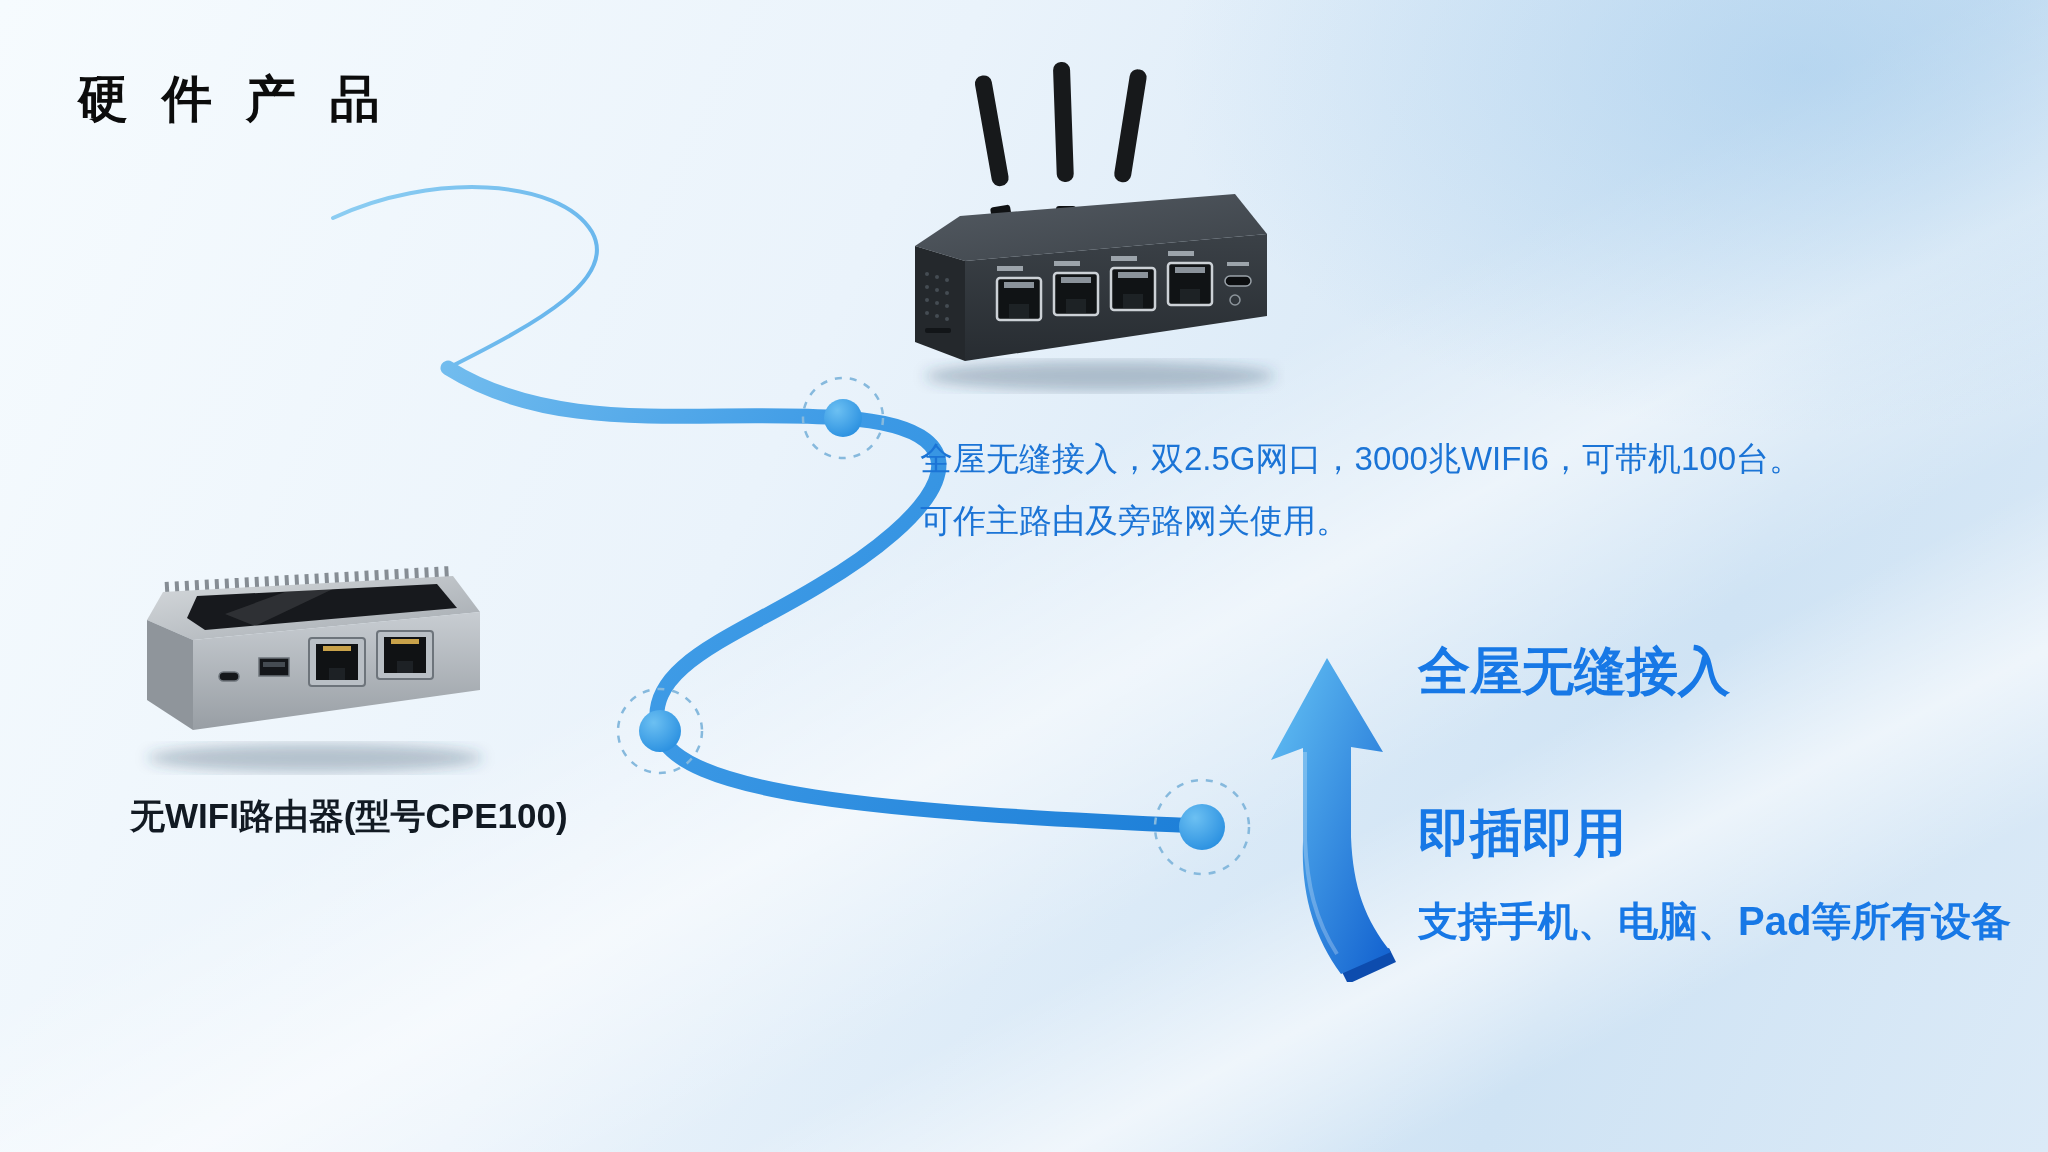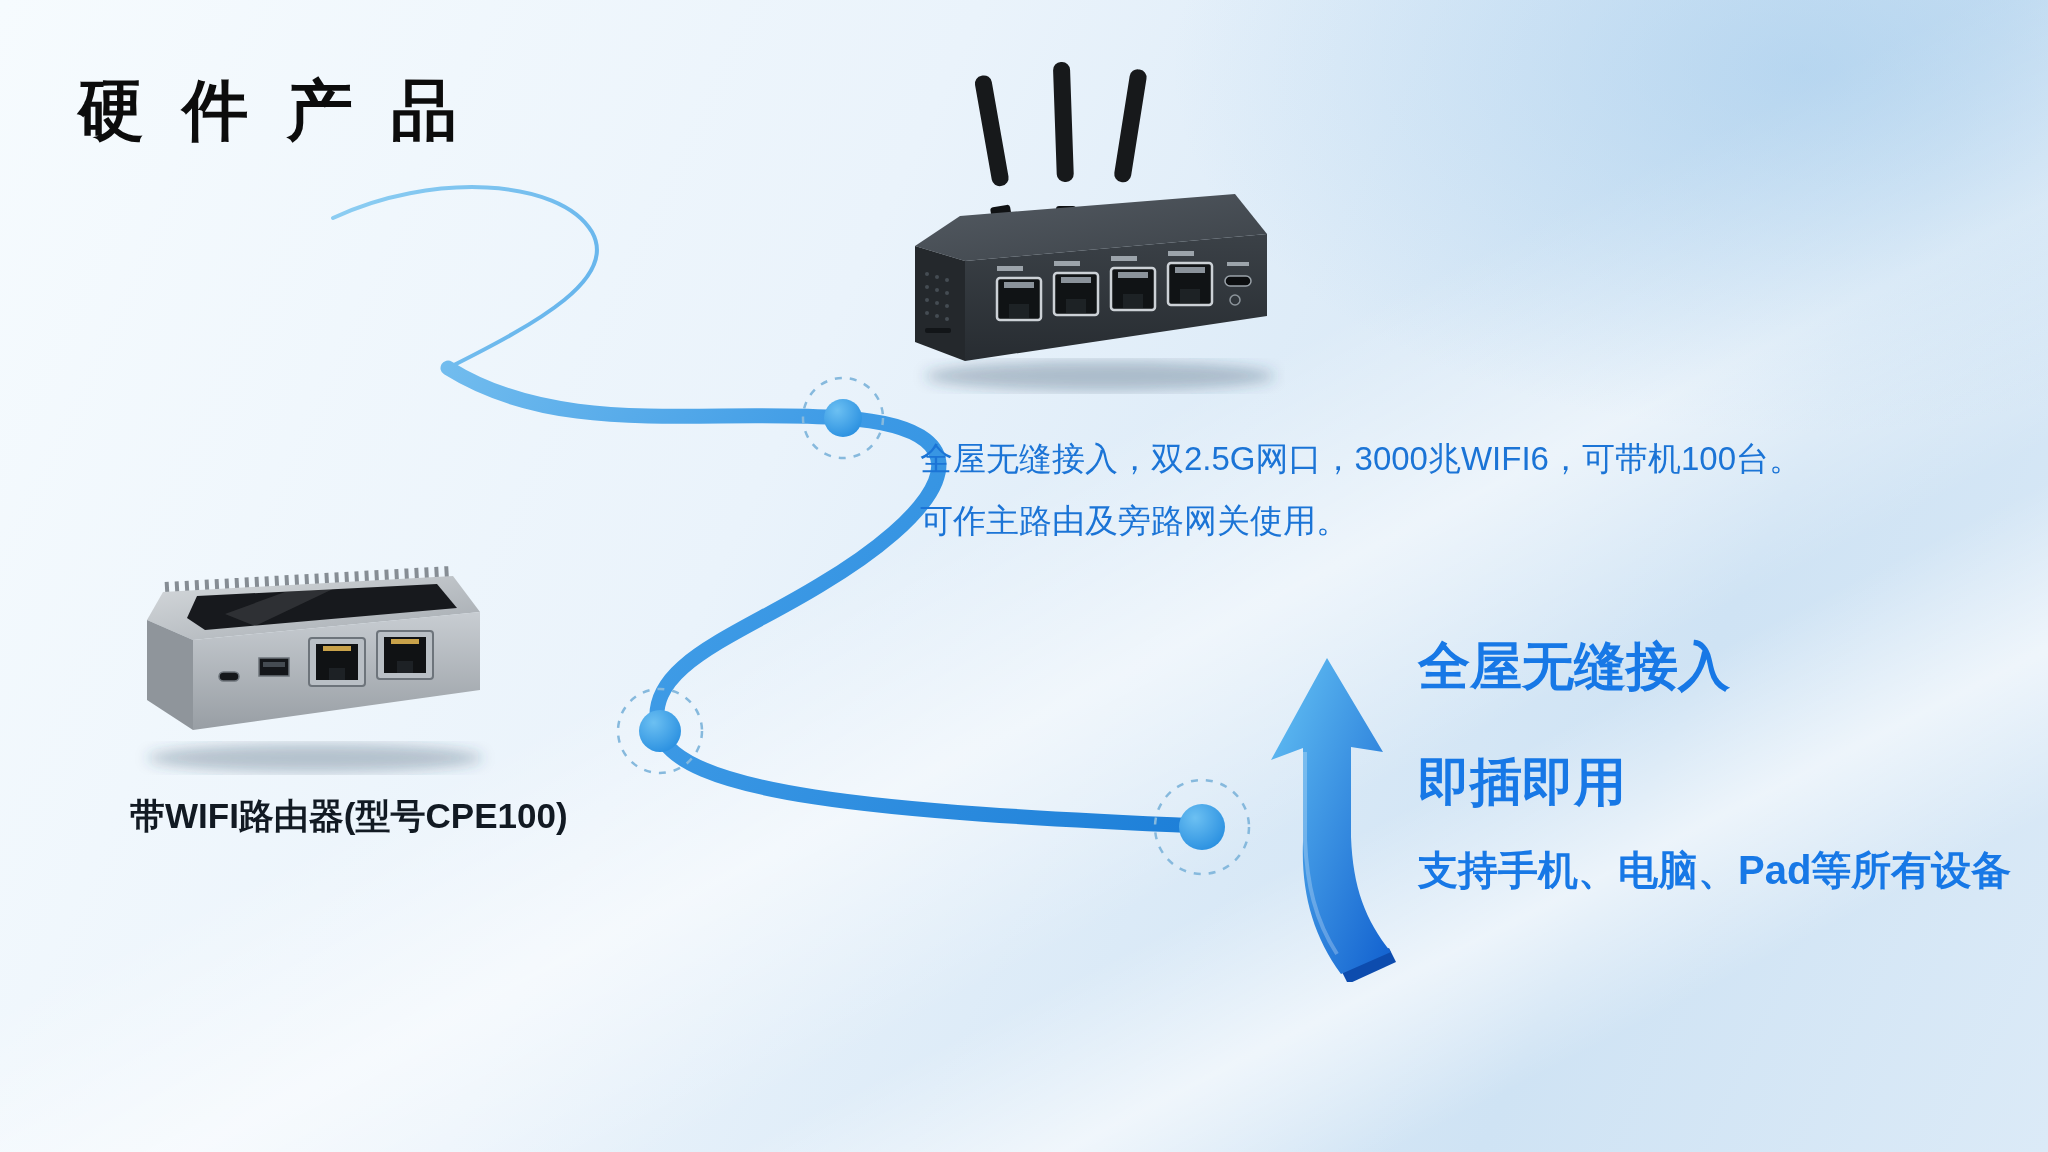--- a/index.html
+++ b/index.html
@@ -16,34 +16,34 @@
   .streak-2{
     left:-300px; top:880px; width:3200px; height:300px; transform:rotate(-27deg);
     background:linear-gradient(180deg, rgba(255,255,255,0) 0%, rgba(255,255,255,.6) 50%, rgba(255,255,255,0) 100%);
   }
   .tint-topright{
     position:absolute; inset:0; pointer-events:none;
     background:radial-gradient(900px 520px at 88% 6%, rgba(148,195,233,.45), rgba(148,195,233,0) 70%);
   }
   .page-title{
     position:absolute; left:78px; top:66px;
-    font-size:66px; font-weight:900; letter-spacing:10px; color:#0c0c0c;
+    font-size:50px; font-weight:900; letter-spacing:10px; color:#0c0c0c;
   }
   .layer{ position:absolute; left:0; top:0; }
   .device{ position:absolute; }
   .dev-cpe200{ left:905px; top:56px; width:380px; height:345px; }
   .dev-cpe100{ left:135px; top:540px; width:365px; height:245px; }
   .product-info{ position:absolute; }
   .info-cpe200{ left:920px; top:438px; }
   .info-cpe100{ left:130px; top:795px; }
   .product-name{ font-size:35px; font-weight:bold; color:#121a23; margin-bottom:24px; line-height:1.2; }
   .product-spec{ font-size:33px; color:#1b74d6; margin-bottom:21px; line-height:1.25; }
   .benefits{ position:absolute; left:1418px; top:645px; }
   .benefit-headline{ font-size:52px; font-weight:bold; color:#1778e6; line-height:1; }
-  .benefit-headline.first{ margin-bottom:59px;font-family:Liberation Mono, monospace; }
+  .benefit-headline.first{ margin-bottom:110px; }
   .benefit-headline.second{ margin-bottom:42px; }
   .benefit-detail{ font-size:40px; font-weight:bold; color:#1778e6; line-height:1; margin-bottom:32px; }
   .arrow-wrap{ position:absolute; left:1245px; top:652px; width:165px; height:330px; }
   svg{ display:block; }
 </style>
 </head>
 <body>
 
 <div class="slide">
 
@@ -202,21 +202,21 @@
           <rect x="242" y="91" width="56" height="48" rx="3" fill="#b9bfc5" stroke="#6d747b" stroke-width="2"></rect>
           <rect x="249" y="97" width="42" height="36" fill="#101214"></rect>
           <rect x="256" y="99" width="28" height="5" fill="#c9a24a"></rect>
           <rect x="262" y="121" width="16" height="12" fill="#1d2125"></rect>
         </g>
       </g>
     </svg>
   </div>
 
   <div class="product-info info-cpe100">
-    <div class="product-name">带WIFI路由器(型号CPE100)</div>
+    <div class="product-name">无WIFI路由器(型号CPE100)</div>
   </div>
 
   <div class="arrow-wrap">
     <svg width="165" height="330" viewBox="0 0 165 330">
       <defs>
         <linearGradient id="arrowGrad" x1="0" y1="0" x2="1" y2="1">
           <stop offset="0" stop-color="#66c4f5"></stop>
           <stop offset="1" stop-color="#1160cf"></stop>
         </linearGradient>
       </defs>

